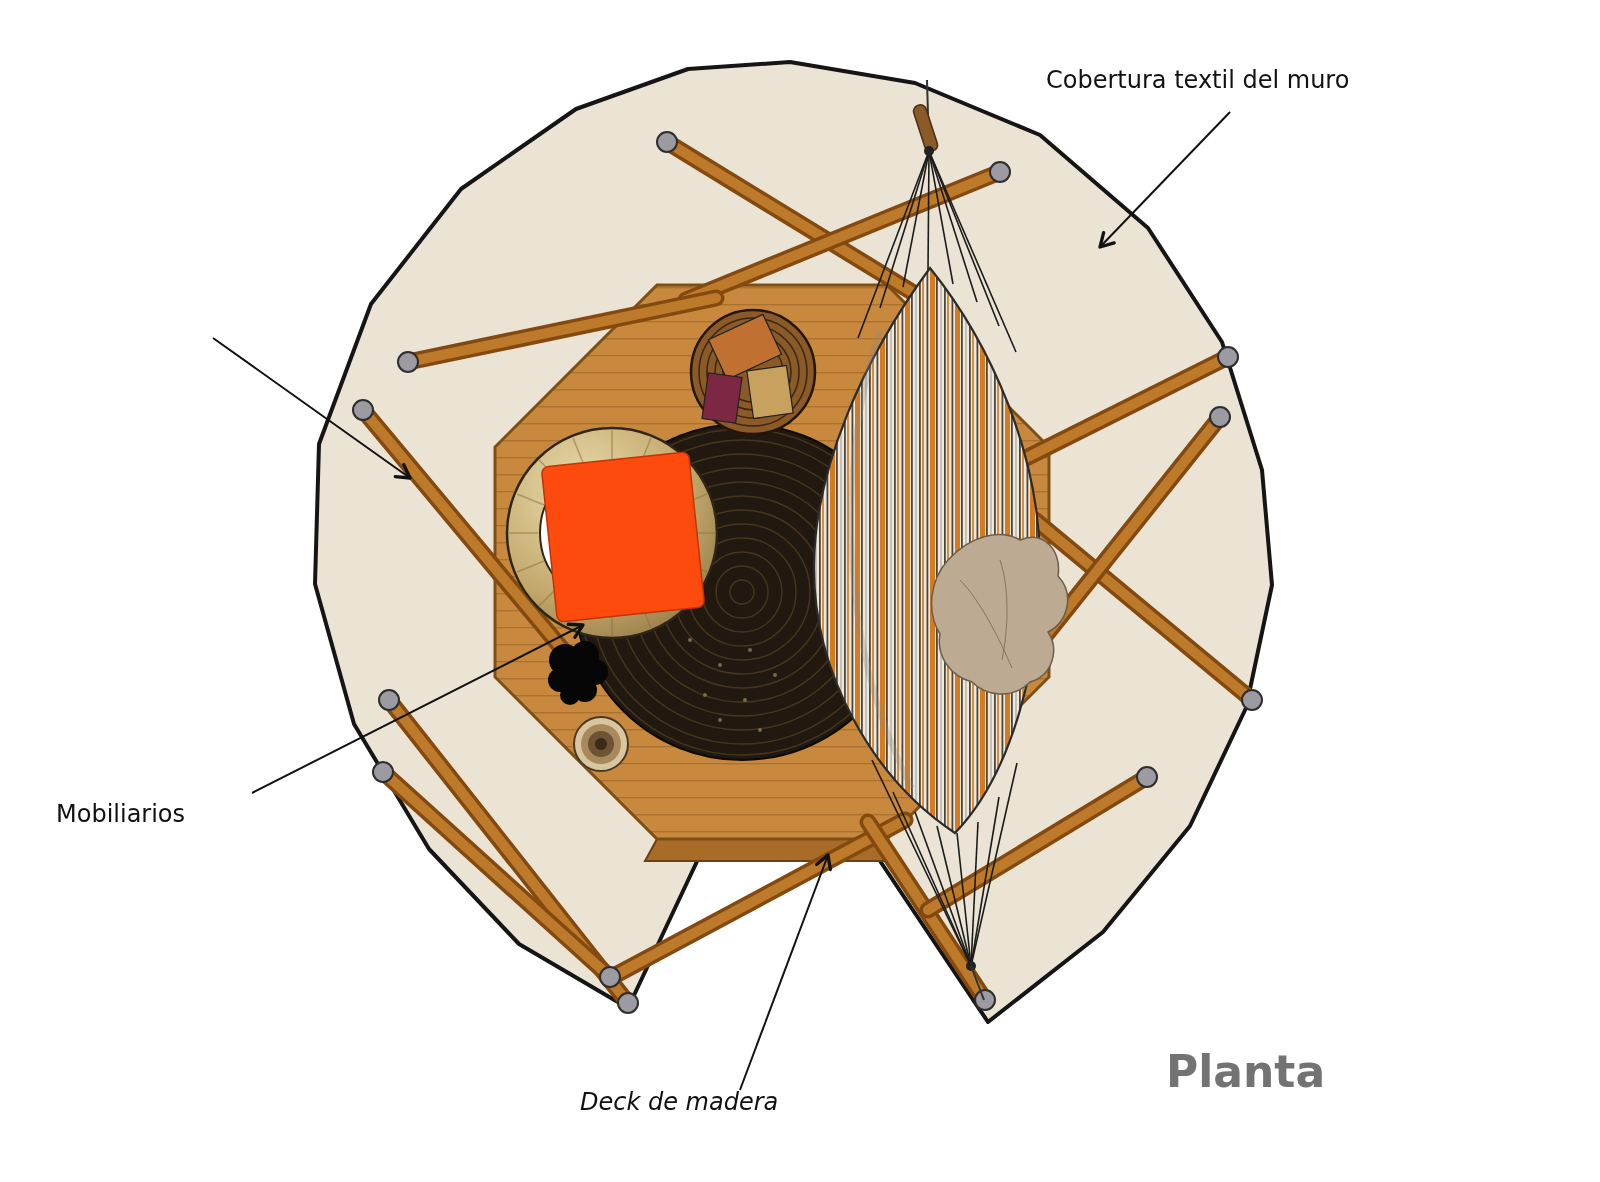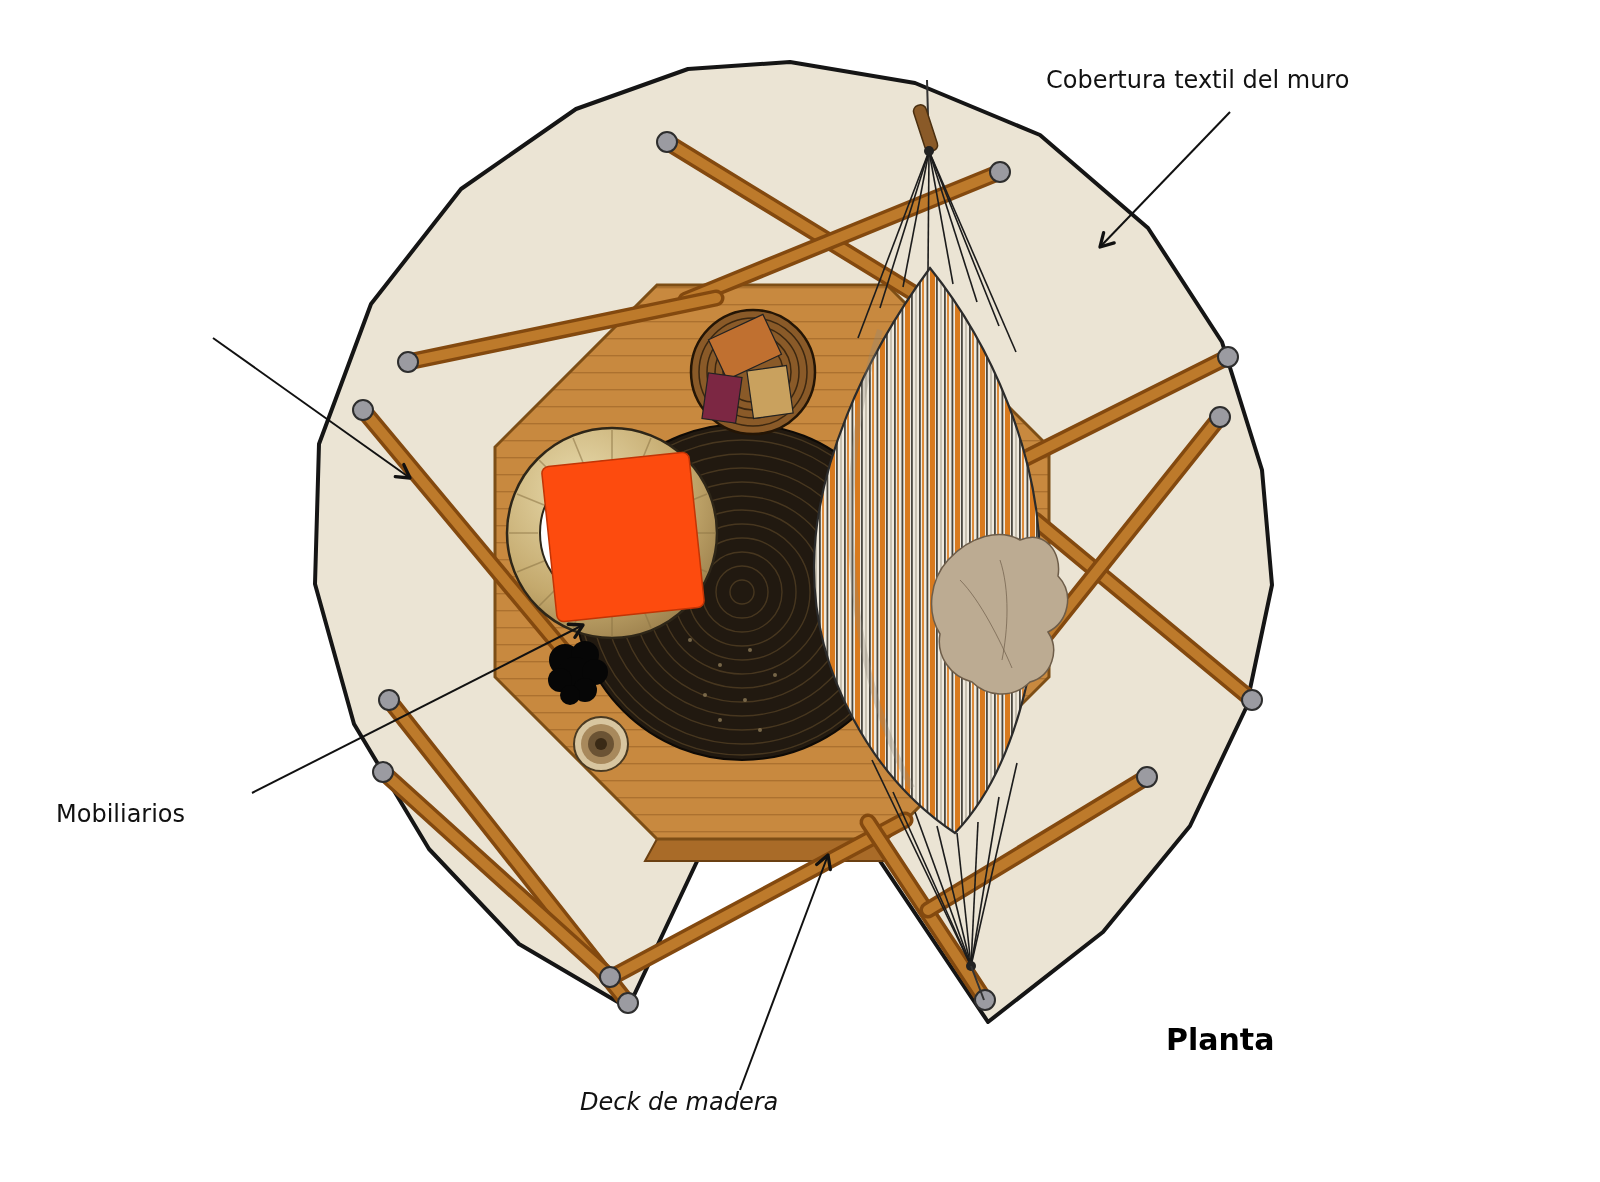--- a/index.html
+++ b/index.html
@@ -14,23 +14,24 @@
   .lbl{
     position:absolute;
     color:#111;
     font-size:24px;
     line-height:1.35;
     white-space:nowrap;
   }
   .lbl-center{text-align:center;white-space:normal;}
   .title{
     position:absolute;
-    font-size:30px;
+    font-size:44px;
     font-weight:700;
-    color:#000000;
+    color:#737373;
+    margin-top:24px;
   }
   
   .pc{stroke-width:17;stroke-linecap:round;}
   .pi{stroke-width:10;stroke-linecap:round;}
   .joint circle{stroke:#2d2d2d;stroke-width:2;}
   .ring{fill:none;stroke:#4e3c22;stroke-width:1.4;opacity:.85;}
   .spokes{fill:none;stroke:#8a7244;stroke-width:1.6;opacity:.55;}
   .str{stroke:#1c1c1c;stroke-width:1.6;fill:none;}
   .arrow{stroke:#111;stroke-width:2;marker-end:url(#arrowhead);}
 </style>

